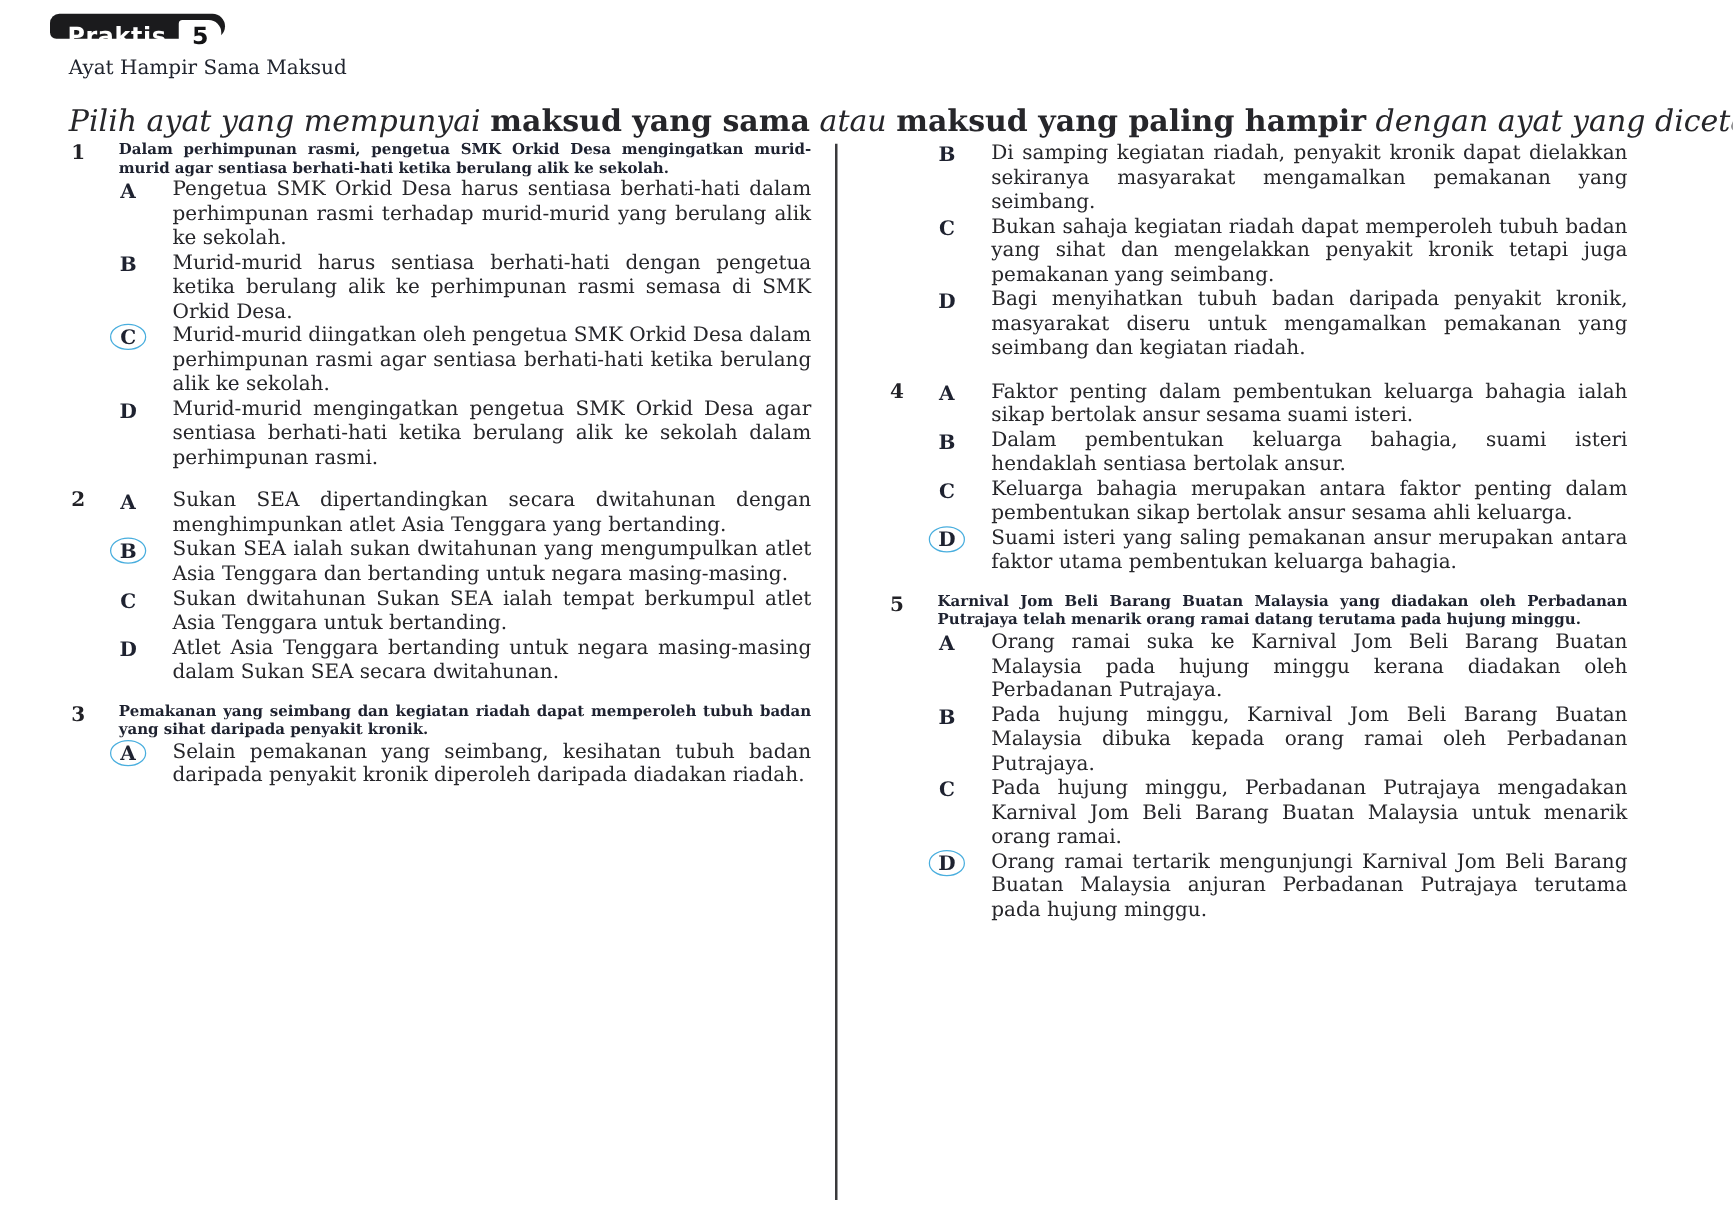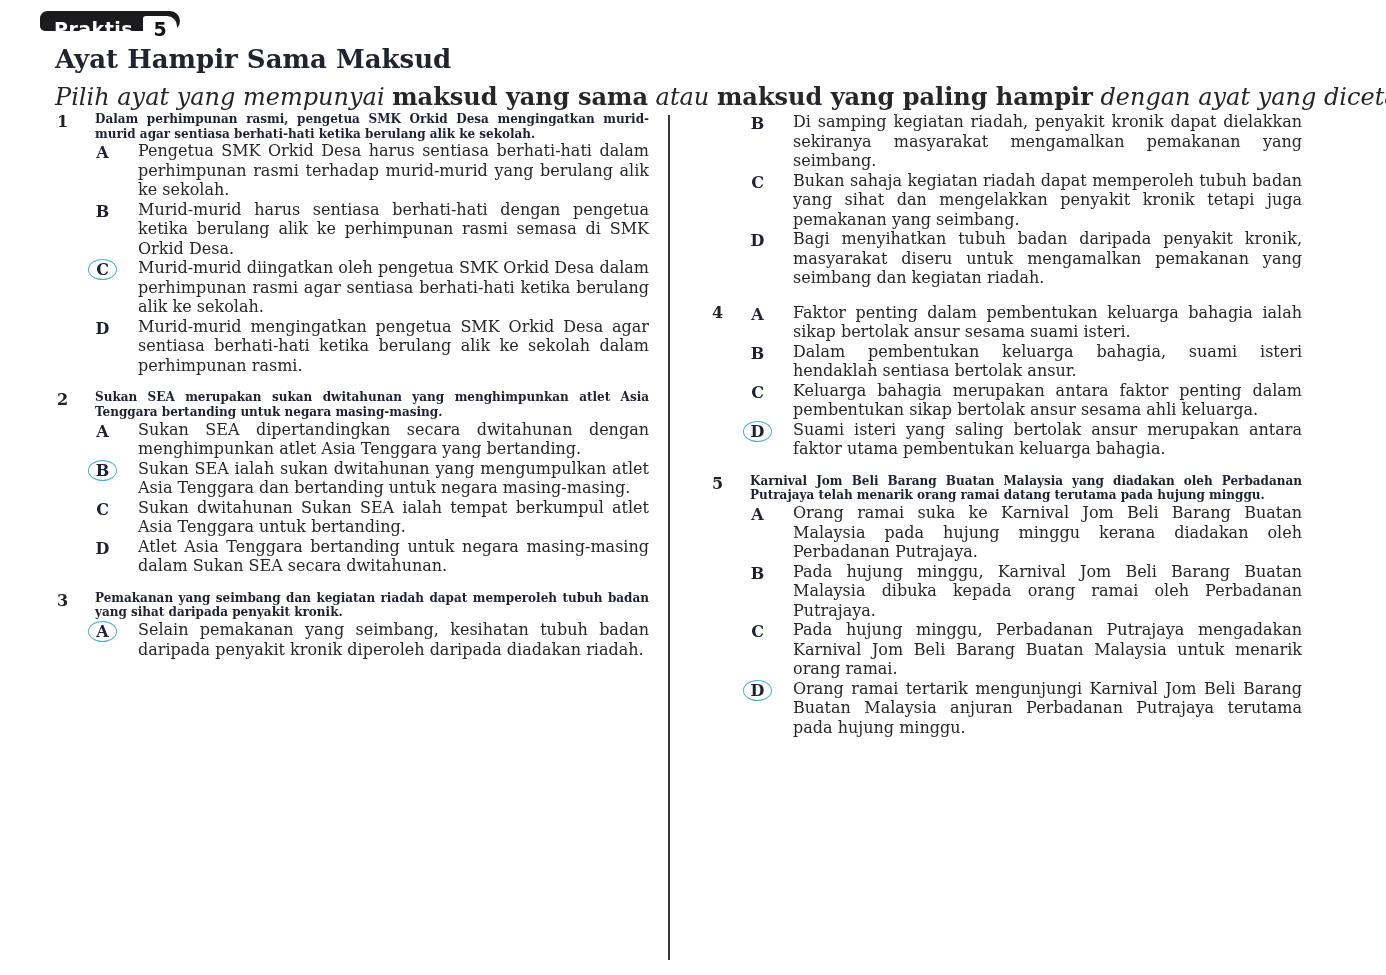--- a/index.html
+++ b/index.html
@@ -28,21 +28,21 @@
   .badge-num {
     font-family: "DejaVu Sans", sans-serif; font-weight: bold;
     background: #ffffff; color: #131315; font-size: 19px;
     height: 26px; min-width: 34px;
     display: inline-flex; align-items: center; justify-content: center;
     border-radius: 3px 10px 9px 3px;
   }
 
   .page-title {
     position: absolute; left: 55px; top: 44px;
-    font-size: 26px; font-weight: bold; color: #20242e;
+    font-size: 16px; font-weight: normal; color: #20242e;
   }
   .instruction {
     position: absolute; left: 55px; top: 82px;
     font-size: 24px; color: #26262a; white-space: nowrap;
   }
 
   
   .col { position: absolute; top: 112px; }
   .col-left  { left: 57px;  width: 592px; }
   .col-right { left: 712px; width: 590px; }
@@ -110,21 +110,20 @@
           <div class="opt-row">
             <div class="opt-letter"><span class="letter-chip">D</span></div>
             <div class="opt-text">Murid-murid mengingatkan pengetua SMK Orkid Desa agar sentiasa berhati-hati ketika berulang alik ke sekolah dalam perhimpunan rasmi.</div>
           </div>
         </div>
       </div>
     </div>
     <div class="q-block">
       <div class="q-num">2</div>
       <div class="q-body">
-        <div class="q-stem">Sukan SEA merupakan sukan dwitahunan yang menghimpunkan atlet Asia Tenggara bertanding untuk negara masing-masing.</div>
         <div class="options">
           <div class="opt-row">
             <div class="opt-letter"><span class="letter-chip">A</span></div>
             <div class="opt-text">Sukan SEA dipertandingkan secara dwitahunan dengan menghimpunkan atlet Asia Tenggara yang bertanding.</div>
           </div>
           <div class="opt-row">
             <div class="opt-letter"><span class="letter-chip circled">B</span></div>
             <div class="opt-text">Sukan SEA ialah sukan dwitahunan yang mengumpulkan atlet Asia Tenggara dan bertanding untuk negara masing-masing.</div>
           </div>
           <div class="opt-row">
@@ -183,21 +182,21 @@
           <div class="opt-row">
             <div class="opt-letter"><span class="letter-chip">B</span></div>
             <div class="opt-text">Dalam pembentukan keluarga bahagia, suami isteri hendaklah sentiasa bertolak ansur.</div>
           </div>
           <div class="opt-row">
             <div class="opt-letter"><span class="letter-chip">C</span></div>
             <div class="opt-text">Keluarga bahagia merupakan antara faktor penting dalam pembentukan sikap bertolak ansur sesama ahli keluarga.</div>
           </div>
           <div class="opt-row">
             <div class="opt-letter"><span class="letter-chip circled">D</span></div>
-            <div class="opt-text">Suami isteri yang saling bertolak ansur merupakan antara faktor utama pembentukan keluarga bahagia.</div>
+            <div class="opt-text">Suami isteri yang saling pemakanan ansur merupakan antara faktor utama pembentukan keluarga bahagia.</div>
           </div>
         </div>
       </div>
     </div>
     <div class="q-block">
       <div class="q-num">5</div>
       <div class="q-body">
         <div class="q-stem">Karnival Jom Beli Barang Buatan Malaysia yang diadakan oleh Perbadanan Putrajaya telah menarik orang ramai datang terutama pada hujung minggu.</div>
         <div class="options">
           <div class="opt-row">

